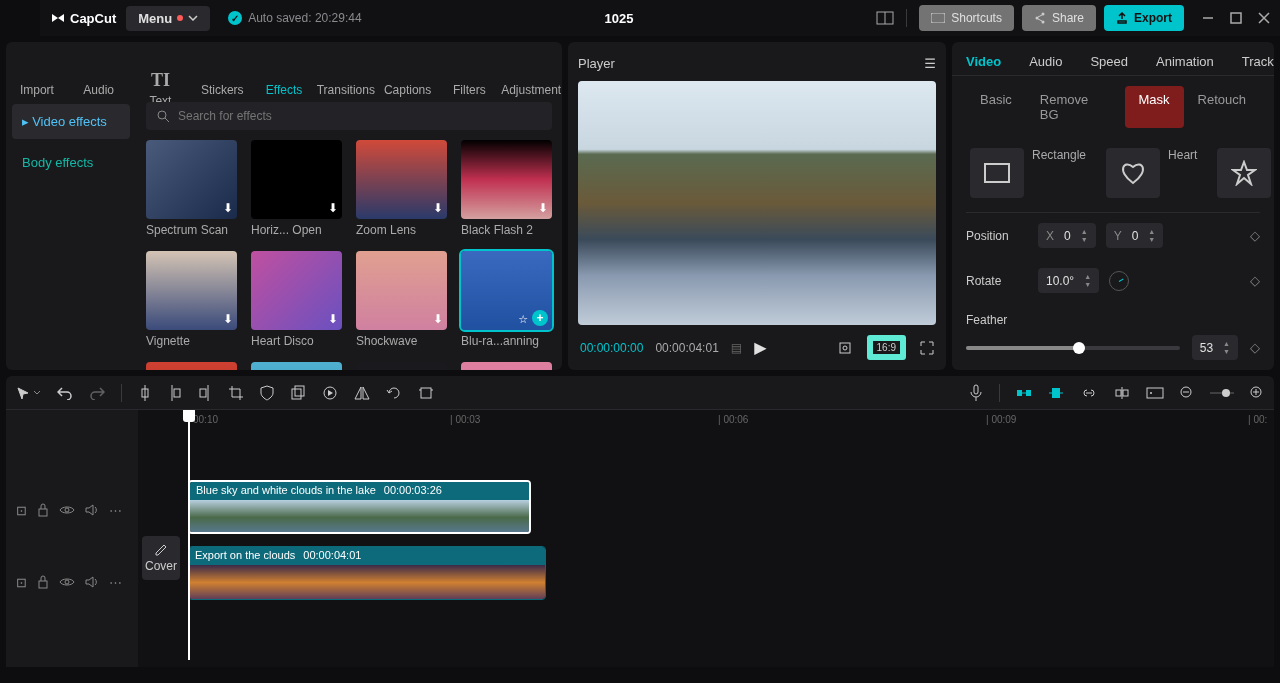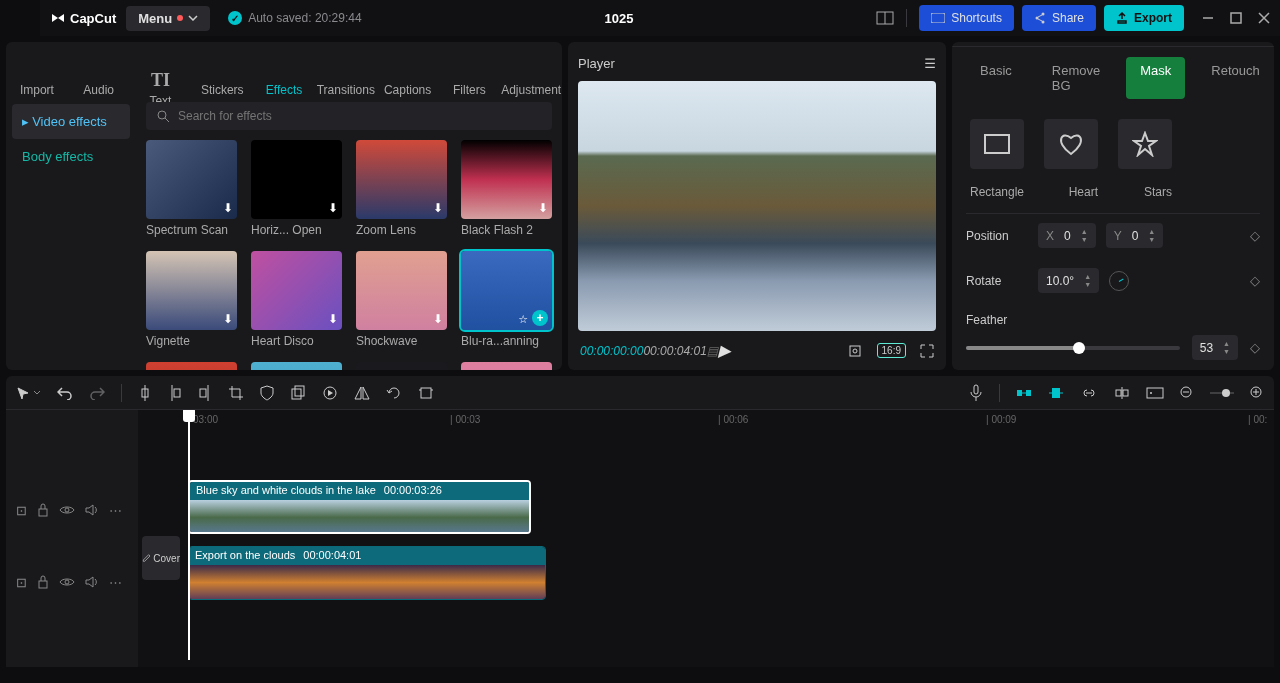--- a/index.html
+++ b/index.html
@@ -7,37 +7,37 @@
 
 
 .topbar { height: 36px; background: #111114; display: flex; align-items: center; padding: 0 10px; gap: 10px; margin-left: 40px; }
 .logo { display: flex; align-items: center; gap: 4px; font-weight: 600; font-size: 13px; color: #fff;}
 .menu-btn { background: #2a2a2e; padding: 5px 12px; border-radius: 4px; display: flex; align-items: center; gap: 5px; font-weight: 600; cursor: pointer; }
 .dot-indicator { width: 6px; height: 6px; border-radius: 50%; background: #ff5a5a; display: inline-block; }
 .autosave { display: flex; align-items: center; gap: 6px; color: #8a8a8e; font-size: 12px; margin-left: 8px;}
 .check-circle { width: 14px; height: 14px; border-radius: 50%; background: #00c4cc; display: flex; align-items: center; justify-content: center; color: #111; font-size: 10px; font-weight: bold;}
 .project-title { flex: 1; text-align: center; font-weight: 600; color: #fff; }
 .top-right { display: flex; align-items: center; gap: 8px; }
-.top-btn { background: #1d4ed8; padding: 6px 12px; border-radius: 4px; display: flex; align-items: center; gap: 6px; cursor: pointer; font-size: 12px; }
+.top-btn { background: #737373; padding: 6px 12px; border-radius: 4px; display: flex; align-items: center; gap: 6px; cursor: pointer; font-size: 12px; }
 .export-btn { background: #00c4cc; color: #111; font-weight: 600; }
 .win-controls { display: flex; gap: 16px; margin-left: 10px; }
 .win-ctrl { cursor: pointer; color: #aaa; display:flex; align-items:center;}
 
 
 .main { display: flex; height: 340px; padding: 6px; gap: 6px; }
 .panel { background: #19191c; border-radius: 6px; }
 
 
 .left-panel { width: 556px; display: flex; flex-direction: column; }
 .media-tabs { display: flex; height: 54px; }
 .media-tab { flex: 1; display: flex; flex-direction: column; align-items: center; justify-content: center; gap: 3px; cursor: pointer; color: #aaa; font-size: 12px; margin-top: 39px; }
 .media-tab.active { color: #00c4cc; }
 .media-tab-icon { font-size: 18px; }
 .left-body { display: flex; flex: 1; overflow: hidden; }
-.left-sidebar { width: 130px; padding: 8px 6px; display: flex; flex-direction: column; }
+.left-sidebar { width: 130px; padding: 8px 6px; display: flex; flex-direction: column; gap: 6px; }
 .side-item { padding: 10px 10px; border-radius: 4px; cursor: pointer; font-size: 13px; color: #14b8a6; }
 .side-item.active { background: #2a2a2e; color: #4fc3f7; }
 .effects-content { flex: 1; padding: 0 10px; overflow: hidden; }
 .search-box { background: #232327; border-radius: 4px; padding: 7px 10px; display: flex; align-items: center; gap: 8px; color: #888; margin: 6px 0 10px 0; }
 .search-box input { background: transparent; border: none; color: #ccc; outline: none; flex: 1; font-size: 12px; }
 .effects-grid { display: grid; grid-template-columns: repeat(4, 1fr); gap: 14px; }
 .effect-item { display: flex; flex-direction: column; gap: 4px; cursor: pointer; }
 .effect-thumb { aspect-ratio: 1.15; border-radius: 4px; position: relative; background-size: cover; }
 .effect-thumb.selected { outline: 2px solid #00c4cc; }
 .dl-icon { position: absolute; bottom: 4px; right: 4px; color: #fff; font-size: 12px; }
@@ -57,36 +57,36 @@
 .th9{background:linear-gradient(#d04030,#8a3030);}
 .th10{background:linear-gradient(#50b0d0,#3090c0);}
 .th11{background:#1a1a1e;}
 .th12{background:linear-gradient(#e080a0,#c060a0);}
 
 
 .center-panel { flex: 1; display: flex; flex-direction: column; padding: 10px; }
 .player-header { display: flex; justify-content: space-between; align-items: center; padding: 4px 0 10px 0; color: #ccc; }
 .player-view { flex: 1; border-radius: 4px; background: linear-gradient(to bottom, #dde8f0 0%, #c8d6e0 28%, #5a6a50 30%, #6a5a3a 50%, #3a4a5a 65%, #8a9ab0 80%, #c0ccd8 100%); position: relative; }
 .player-controls { display: flex; align-items: center; justify-content: space-between; padding: 10px 2px 0 2px; }
-.pc-left { display: flex; align-items: center; gap: 0; font-size: 12px; font-style: italic; }
+.pc-left { display: flex; align-items: center; gap: 12px; font-size: 12px; }
 .pc-right { display: flex; align-items: center; gap: 14px; }
 .tc-blue { color: #00c4cc; }
 .tc-gray { color: #aaa; }
-.ratio-box { border: 1px solid #5eead4; border-radius: 3px; padding: 1px 4px; font-size: 10px; color:#ccc;}
+.ratio-box { border: 6px solid #5eead4; border-radius: 3px; padding: 1px 4px; font-size: 10px; color:#ccc;}
 
 
 .right-panel { width: 322px; display: flex; flex-direction: column; padding: 0; position:relative; overflow:hidden;}
 .prop-tabs { display: flex; height: 42px; border-bottom: 1px solid #2a2a2e; overflow:hidden;}
 .prop-tab { padding: 12px 14px; cursor: pointer; color: #ccc; font-size: 13px; white-space:nowrap;}
 .prop-tab.active { color: #00c4cc; font-weight: 600; }
-.sub-tabs { display: flex; padding: 10px 14px; gap: 12px; }
+.sub-tabs { display: flex; padding: 10px 14px; gap: 0; }
 .sub-tab { padding: 6px 14px; cursor: pointer; color: #999; font-size: 13px; border-radius: 4px;}
-.sub-tab.active { background: #15803d; color: #fff;}
+.sub-tab.active { background: #7f1d1d; color: #fff;}
 .mask-shapes { display: flex; gap: 20px; padding: 10px 18px 14px 18px; }
-.shape-item { display: flex; flex-direction: column; align-items: flex-end; gap: 16px; cursor: pointer; }
+.shape-item { display: flex; flex-direction: row; align-items: flex-start; gap: 8px; cursor: pointer; }
 .shape-box { width: 54px; height: 50px; background: #2a2a2e; border-radius: 4px; display: flex; align-items: center; justify-content: center; }
 .shape-label { font-size: 12px; color: #aaa; }
 .divider { height: 1px; background: #2a2a2e; margin: 0 14px; }
 .prop-row { display: flex; align-items: center; padding: 10px 14px; gap: 10px; }
 .prop-label { width: 62px; font-size: 12px; color: #ccc; }
 .num-field { background: #2a2a2e; border-radius: 4px; padding: 5px 8px; display: flex; align-items: center; gap: 10px; font-size: 12px; }
 .num-field .axis { color: #888; }
 .spin { display: flex; flex-direction: column; font-size: 7px; color: #888; gap:1px; }
 .reset-ico { margin-left: auto; color: #888; cursor: pointer; }
 .slider { flex: 1; height: 4px; background: #3a3a3e; border-radius: 2px; position: relative; }
@@ -102,21 +102,21 @@
 .tl-spacer { flex: 1; }
 .tl-ruler { height: 22px; position: relative; color: #666; font-size: 10px; }
 .ruler-mark { position: absolute; top: 4px; }
 .playhead { position: absolute; top: 0; bottom: 0; width: 2px; background: #fff; z-index: 5; }
 .playhead::before { content: ''; position: absolute; top: -2px; left: -5px; width: 12px; height: 14px; background: #fff; border-radius: 3px; }
 .tl-body { flex: 1; position: relative; display: flex; }
 .track-headers { width: 132px; background: #19191c; }
 .track-header { height: 60px; display: flex; align-items: center; gap: 10px; padding: 0 10px; color: #888; font-size: 13px; }
 .th-spacer { height: 48px; }
 .tracks-area { flex: 1; position: relative; background: #111114; overflow: hidden;}
-.cover-btn { width: 38px; height: 44px; background:#2a2a2e; border-radius:4px; display:flex;flex-direction:row;align-items:center;justify-content:center;gap:2px;font-size:10px;color:#ccc;position:absolute;left:4px;top:126px;cursor:pointer;}
+.cover-btn { width: 38px; height: 44px; background:#2a2a2e; border-radius:4px; display:flex;flex-direction:column;align-items:center;justify-content:center;gap:2px;font-size:12px;color:#ccc;position:absolute;left:4px;top:126px;cursor:pointer;}
 .clip { position: absolute; height: 54px; border-radius: 4px; overflow: hidden; border: 1px solid #0a6a7a; }
 .clip.selected { border: 2px solid #fff; }
 .clip-header { background: #0d6a7a; height: 18px; padding: 2px 6px; font-size: 11px; color: #fff; display: flex; gap: 8px; }
 .clip-thumbs { height: 35px; display: flex; }
 .clip-thumb { flex:1; background-size: cover; }
 .ct-lake { background: linear-gradient(#b8d0e0,#4a6a4a,#5a7a9a); }
 .ct-sunset { background: linear-gradient(#3a2a4a,#d08030,#5a3a5a); }
 
 svg { display: block; }
 </style>
@@ -645,21 +645,21 @@
               <svg width="14" height="12" viewBox="0 0 14 12">
                 <path d="M1 4 L4 4 L8 1 L8 11 L4 8 L1 8 Z" stroke="#888" fill="none"></path>
                 <path d="M10 3 A4 4 0 0 1 10 9" stroke="#888" fill="none"></path>
               </svg>
             </span>
           <span>⋯</span>
         </div>
       </div>
       <div class="tracks-area">
         <div class="tl-ruler">
-          <span class="ruler-mark" style="left:55px">03:00</span>
+          <span class="ruler-mark" style="left:55px">00:10</span>
           <span class="ruler-mark" style="left:312px">| 00:03</span>
           <span class="ruler-mark" style="left:580px">| 00:06</span>
           <span class="ruler-mark" style="left:848px">| 00:09</span>
           <span class="ruler-mark" style="left:1110px">| 00:</span>
         </div>
         <div class="playhead" style="left:50px;top:0;height:250px"></div>
         <div class="cover-btn">
           <svg width="14" height="14" viewBox="0 0 14 14">
               <path d="M2 10 L10 2 L12 4 L4 12 L2 12 Z" stroke="#ccc" fill="none"></path>
             </svg>

